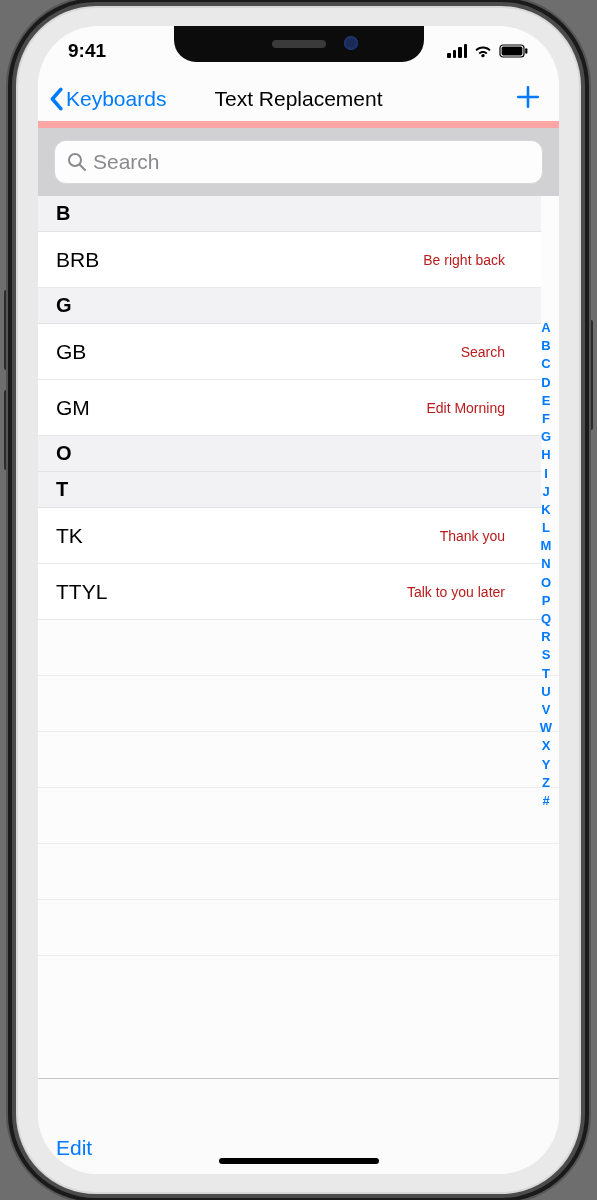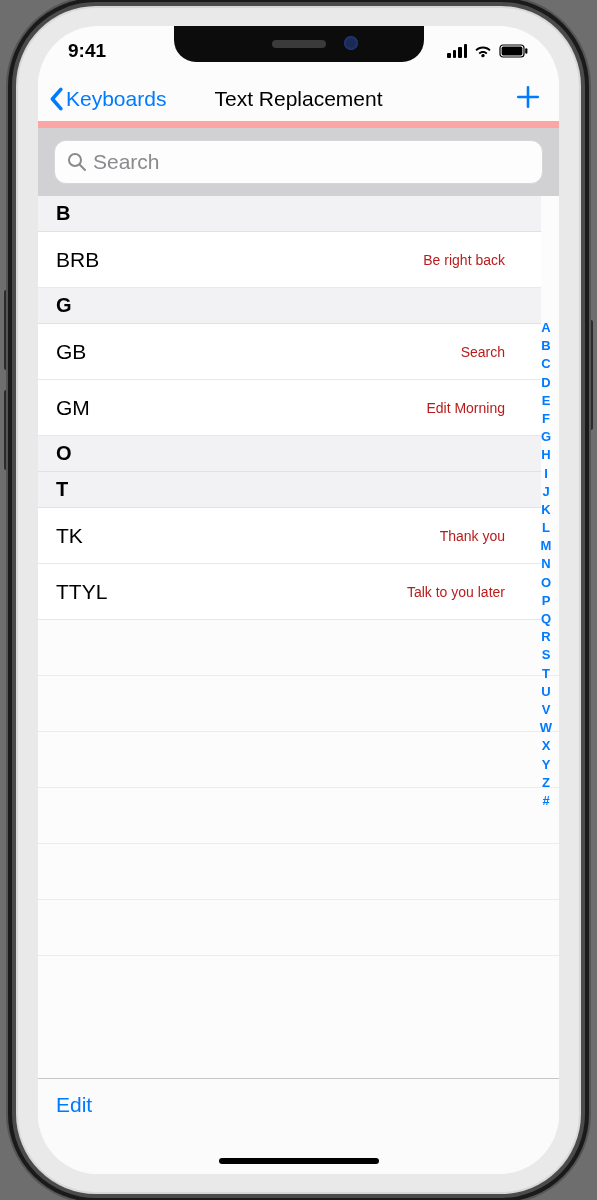--- a/index.html
+++ b/index.html
@@ -151,21 +151,21 @@
   }
   .alpha-index span { width:14px; line-height:15px; cursor:pointer; }
 
   
   .toolbar {
     position:absolute;
     left:0; right:0; bottom:0;
     height:96px;
     background:#fbfbfb;
     border-top:1px solid #c6c6c8;
-    display:flex; align-items:flex-start;
+    display:flex; align-items:flex-end;
     padding:14px 18px;
   }
   .edit-btn { color:#007aff; font-size:21px; cursor:pointer;}
 
   .home-indicator {
     position:absolute;
     bottom:10px; left:50%; transform:translateX(-50%);
     width:160px; height:6px; background:#000; border-radius:3px;
   }
 

